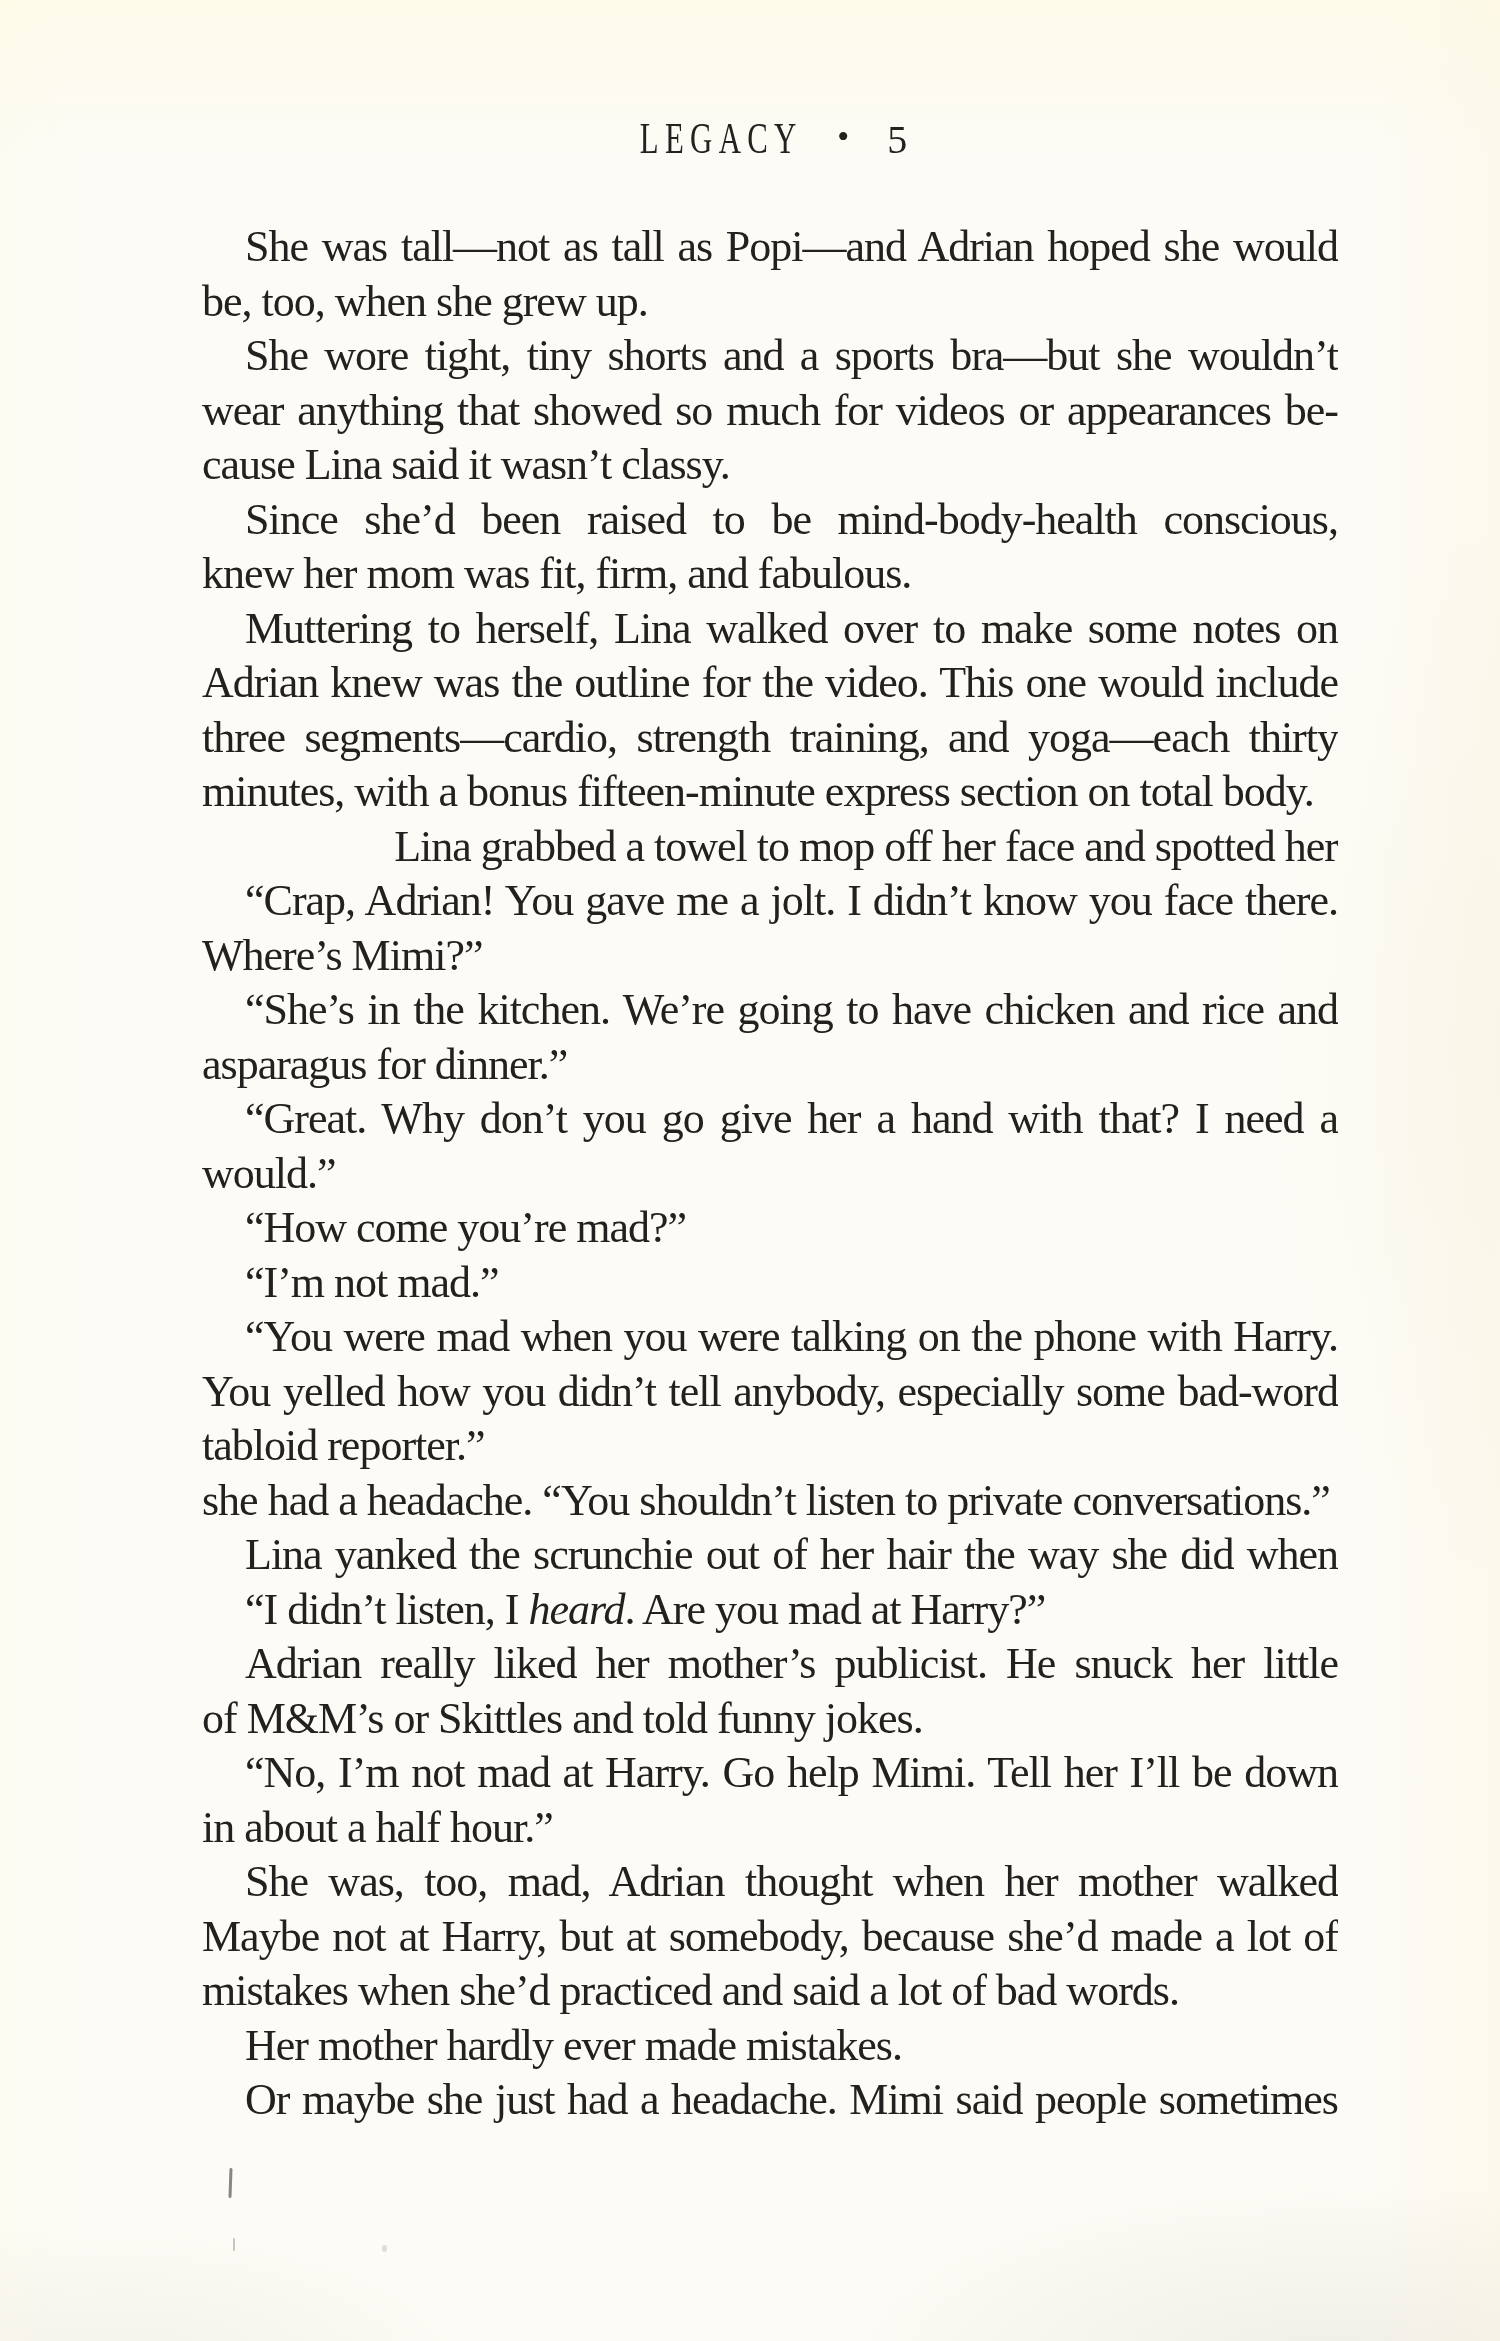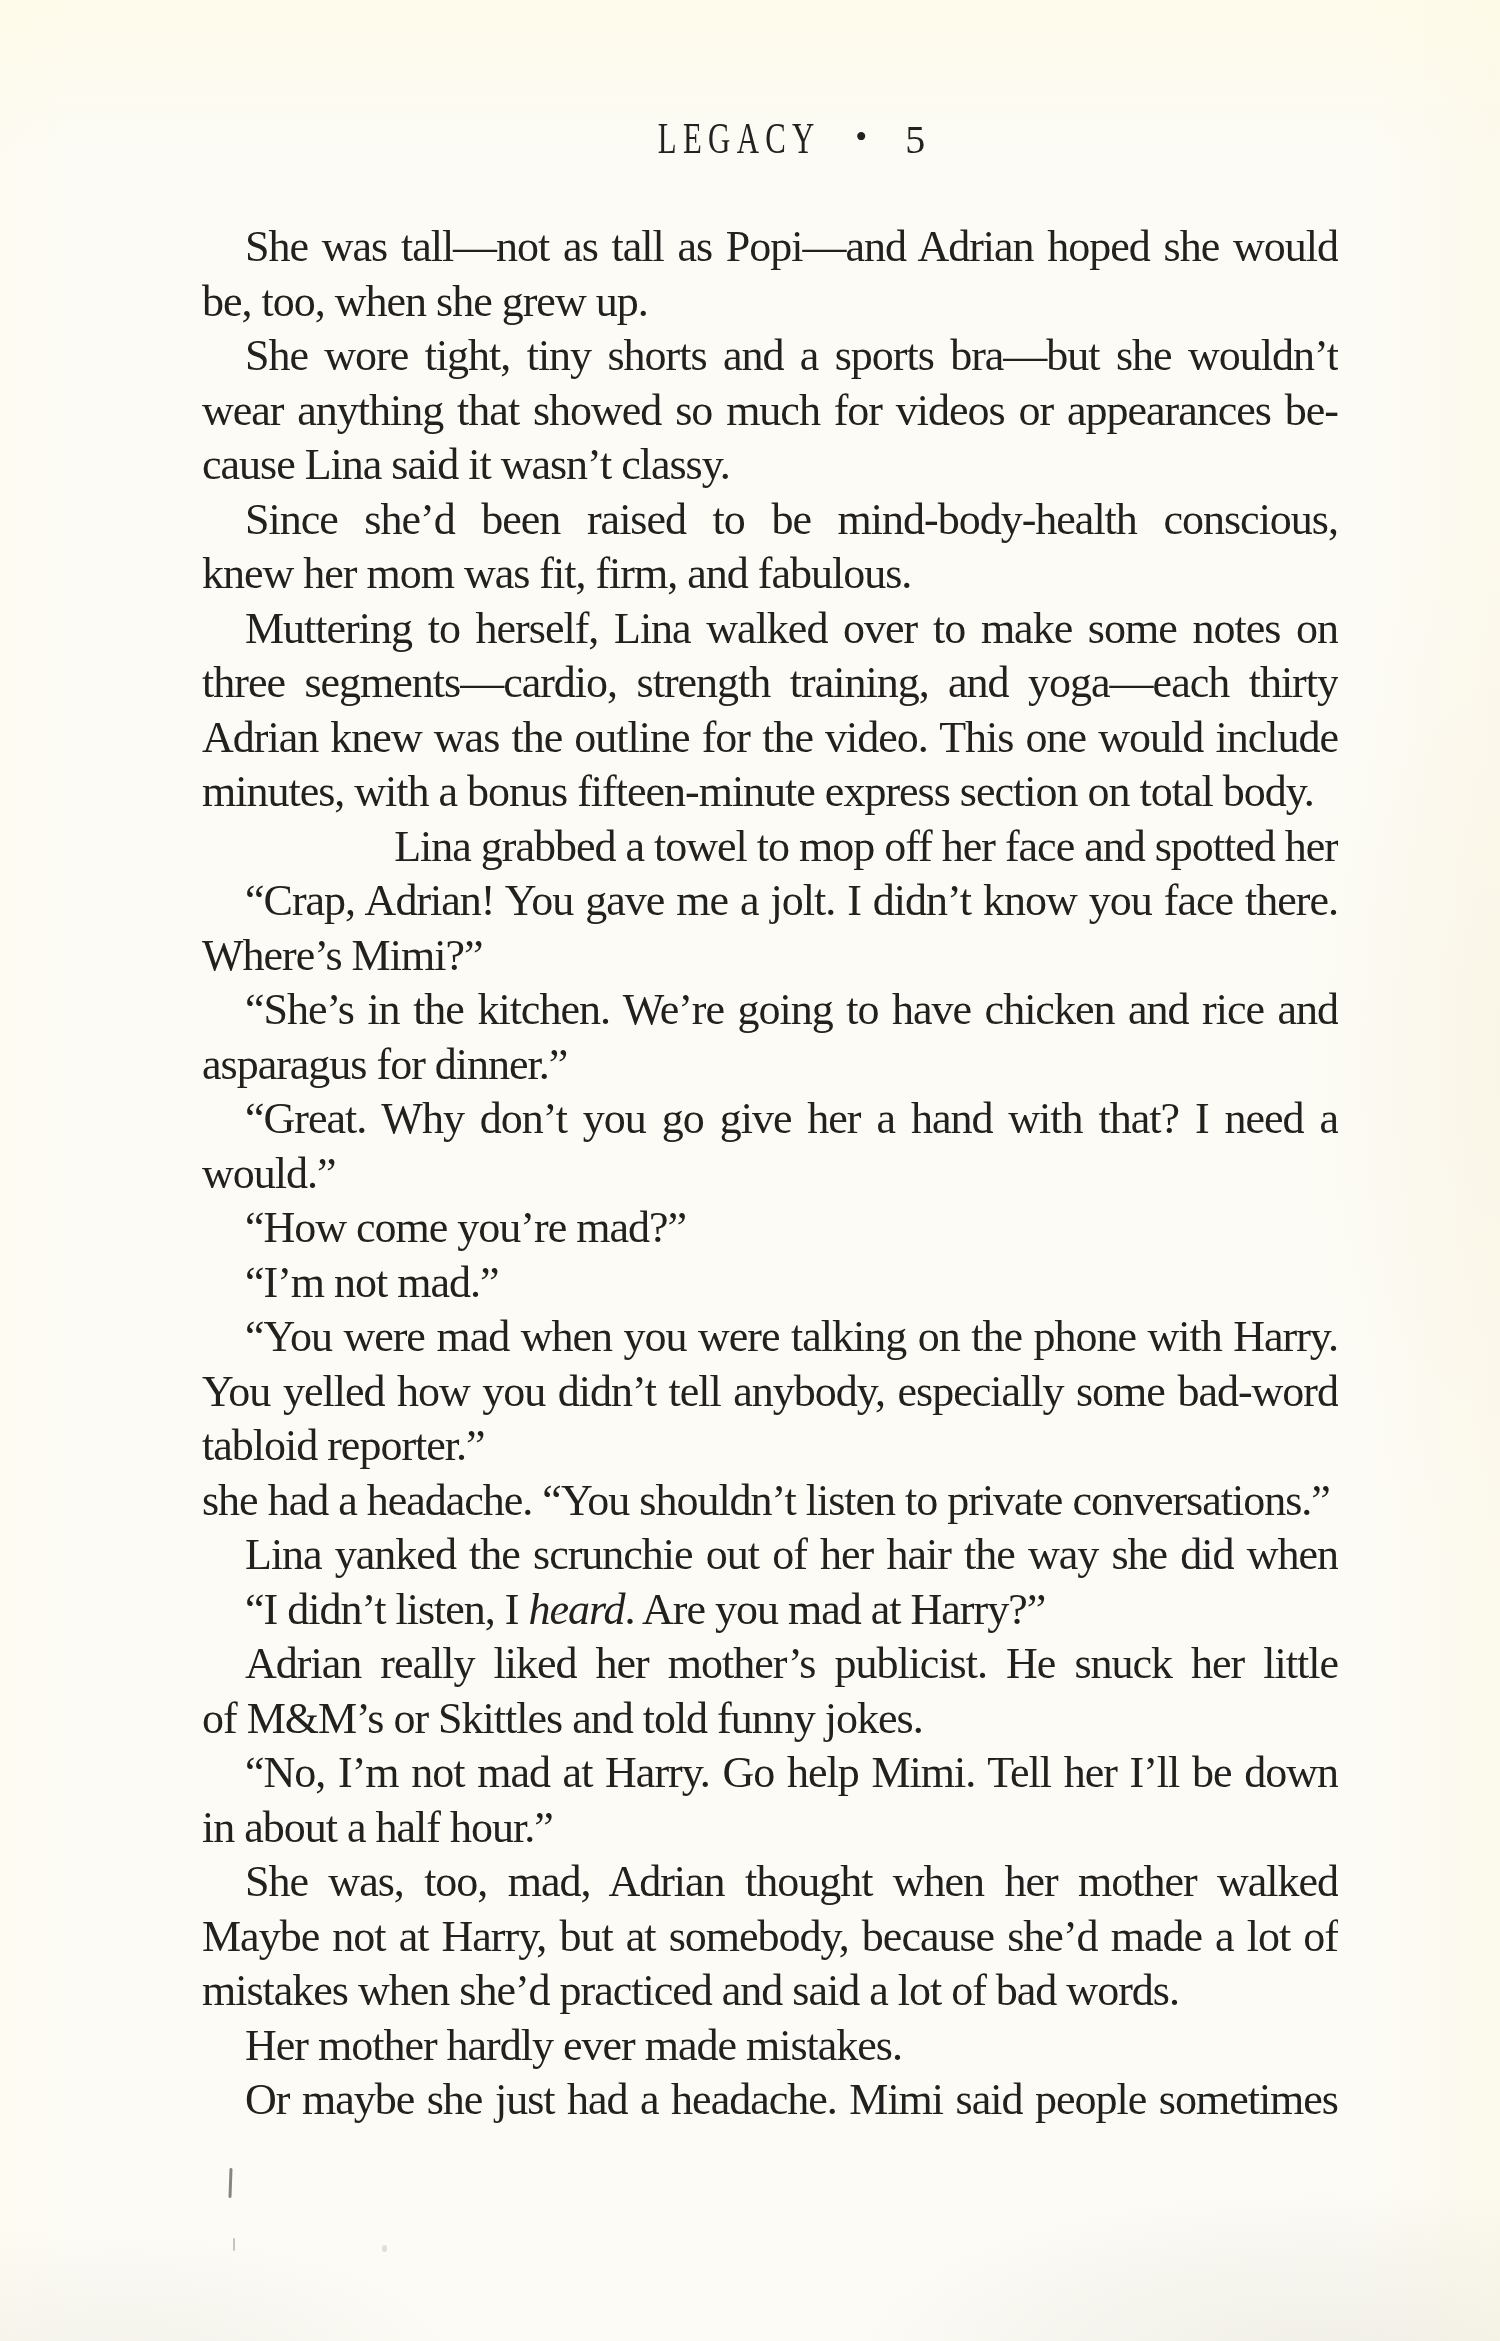--- a/index.html
+++ b/index.html
@@ -21,21 +21,21 @@
       radial-gradient(ellipse 520px 200px at 8% 101%, rgba(214,210,200,.22), transparent 70%),
       radial-gradient(ellipse 300px 700px at 100% 45%, rgba(246,240,222,.35), transparent 75%),
       linear-gradient(180deg, rgba(255,250,226,.55), rgba(255,250,226,0) 150px),
       linear-gradient(270deg, rgba(252,247,228,.5), rgba(252,247,228,0) 130px),
       linear-gradient(90deg, rgba(253,250,236,.45), rgba(253,250,236,0) 70px),
       #fcfbf5;
   }
 
   .page-header {
     position: absolute;
-    left: 206px;
+    left: 188px;
     top: 113px;
     width: 1136px;
     text-align: center;
     color: #232220;
     white-space: nowrap;
   }
   .book-title {
     display: inline-block;
     font-size: 44px;
     letter-spacing: 9px;
@@ -104,22 +104,22 @@
 
 <div class="page-text">
     <div class="line indent">She was tall—not as tall as Popi—and Adrian hoped she would</div>
     <div class="line last">be, too, when she grew up.</div>
     <div class="line indent">She wore tight, tiny shorts and a sports bra—but she wouldn’t</div>
     <div class="line">wear anything that showed so much for videos or appearances be-</div>
     <div class="line last">cause Lina said it wasn’t classy.</div>
     <div class="line indent">Since she’d been raised to be mind-body-health conscious, Adrian</div>
     <div class="line last">knew her mom was fit, firm, and fabulous.</div>
     <div class="line indent">Muttering to herself, Lina walked over to make some notes on what</div>
+    <div class="line">Adrian knew was the outline for the video. This one would include</div>
     <div class="line">three segments—cardio, strength training, and yoga—each thirty</div>
-    <div class="line">Adrian knew was the outline for the video. This one would include</div>
     <div class="line last">minutes, with a bonus fifteen-minute express section on total body.</div>
     <div class="line indent last">Lina grabbed a towel to mop off her face and spotted her daughter.</div>
     <div class="line indent">“Crap, Adrian! You gave me a jolt. I didn’t know you face there.</div>
     <div class="line last">Where’s Mimi?”</div>
     <div class="line indent">“She’s in the kitchen. We’re going to have chicken and rice and</div>
     <div class="line last">asparagus for dinner.”</div>
     <div class="line indent">“Great. Why don’t you go give her a hand with that? I need a</div>
     <div class="line last">would.”</div>
     <div class="line indent last">“How come you’re mad?”</div>
     <div class="line indent last">“I’m not mad.”</div>

